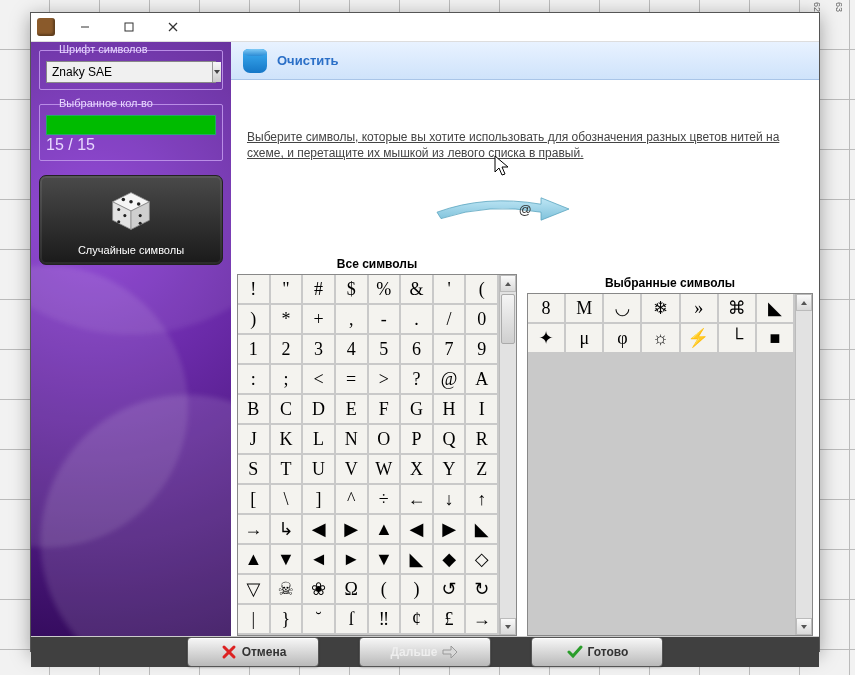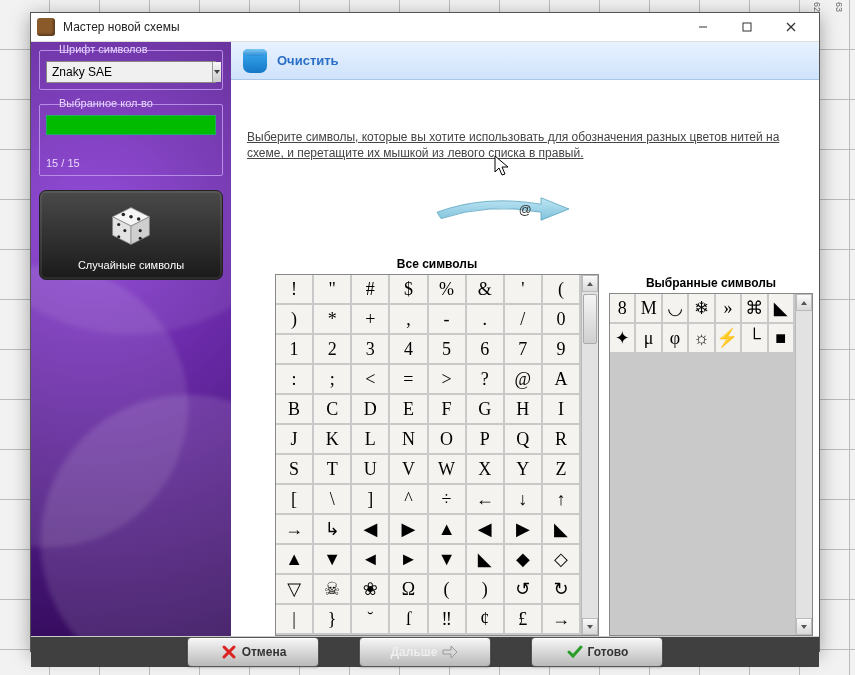--- a/index.html
+++ b/index.html
@@ -43,21 +43,21 @@
   }
   .group { position:relative; border:1px solid #b98de6; border-radius:2px;
     margin-bottom:14px; padding:10px 6px 6px; }
   .group-label { position:absolute; top:-8px; left:15px; font-size:11px; color:#e8d8ff;
     background: transparent; padding:0 4px; }
   .combo { display:flex; height:22px; background:#f0f0f0; border:1px solid #888; }
   .combo input { flex:1; border:none; background:transparent; font-size:12px; padding:0 5px; }
   .combo-btn { width:18px; display:flex; align-items:center; justify-content:center;
     background:linear-gradient(#f8f8f8,#ccc); border-left:1px solid #999; cursor:default;}
   .progress { height:20px; border:1px solid #2a6; background:#0b0; }
-  .count { font-size:11px; color:#e8d8ff; margin-top:22px; }
+  .count { font-size:16px; color:#e8d8ff; margin-top:1px; }
   .random-btn {
     position:relative; border:1px solid #222; border-radius:7px;
     background:linear-gradient(#4a4a4a,#1a1a1a);
     color:#fff; text-align:center; padding:8px 4px;
     box-shadow:0 0 0 2px rgba(255,255,255,.08) inset;
     cursor:default;
   }
   .dice { width:46px; height:46px; margin:4px auto 6px; }
   .random-btn-label{ font-size:11px; }
   .main { flex:1; display:flex; flex-direction:column; background:#fff;gap:29px; }
@@ -69,21 +69,21 @@
     background:linear-gradient(#3daef2,#1577c7); border-radius:5px 5px 7px 7px;
     position:relative;}
   .clear-bar .db-icon::before{content:""; position:absolute; left:0; right:0; top:0; height:7px;
     background:linear-gradient(#7fcaf6,#2c8bd4); border-radius:12px/5px;}
   .clear-text { color:#2a6fc7; font-size:13px; font-weight:bold; }
   .instructions { padding:20px 16px 0; font-size:12px; color:#444; line-height:1.35;text-decoration:underline; }
   .arrow-row { height:38px; display:flex; justify-content:center; align-items:center; }
   .arrow-row svg { width:240px; height:32px; }
   .panels { flex:1; display:flex; gap:10px; padding:0 6px; }
   .panel { display:flex; flex-direction:column; }
-  .panel.left { width: 324px; margin-left: 38px; }
+  .panel.left { width: 280px; }
   .panel.right { flex:1;margin-top:19px; }
   .panel-title { text-align:center; font-size:12px; font-weight:bold; margin:0 0 3px; }
   .grid-wrap { flex:1; display:flex; border:1px solid #888; background:#c9c9c9; }
   .grid-inner { flex:1; overflow:hidden; }
   .sym-grid { display:grid; grid-template-columns: repeat(8, 1fr); }
   .sym-grid.selgrid { grid-template-columns: repeat(7, 1fr); }
   .sym-cell {
     height:30px; background:#f4f3ef; border-right:2px solid #c9c9c9; border-bottom:2px solid #c9c9c9;
     display:flex; align-items:center; justify-content:center;
     font-size:18px; font-family: "Segoe UI Symbol","Arial Unicode MS",serif;
@@ -115,21 +115,20 @@
 <body>
 
 <div class="ruler-bg">
   <span class="ruler-num" style="left:812px">62</span>
   <span class="ruler-num" style="left:834px">63</span>
 </div>
 
 <div class="window">
   <div class="titlebar">
     <div class="app-icon"></div>
-    <div class="title-text">Мастер новой схемы</div>
     <div class="win-btn">
         <svg viewBox="0 0 10 10">
           <line x1="1" y1="5" x2="9" y2="5" stroke="#333" stroke-width="1"></line>
         </svg>
       </div>
     <div class="win-btn">
         <svg viewBox="0 0 10 10">
           <rect x="1" y="1" width="8" height="8" fill="none" stroke="#333" stroke-width="1"></rect>
         </svg>
       </div>

